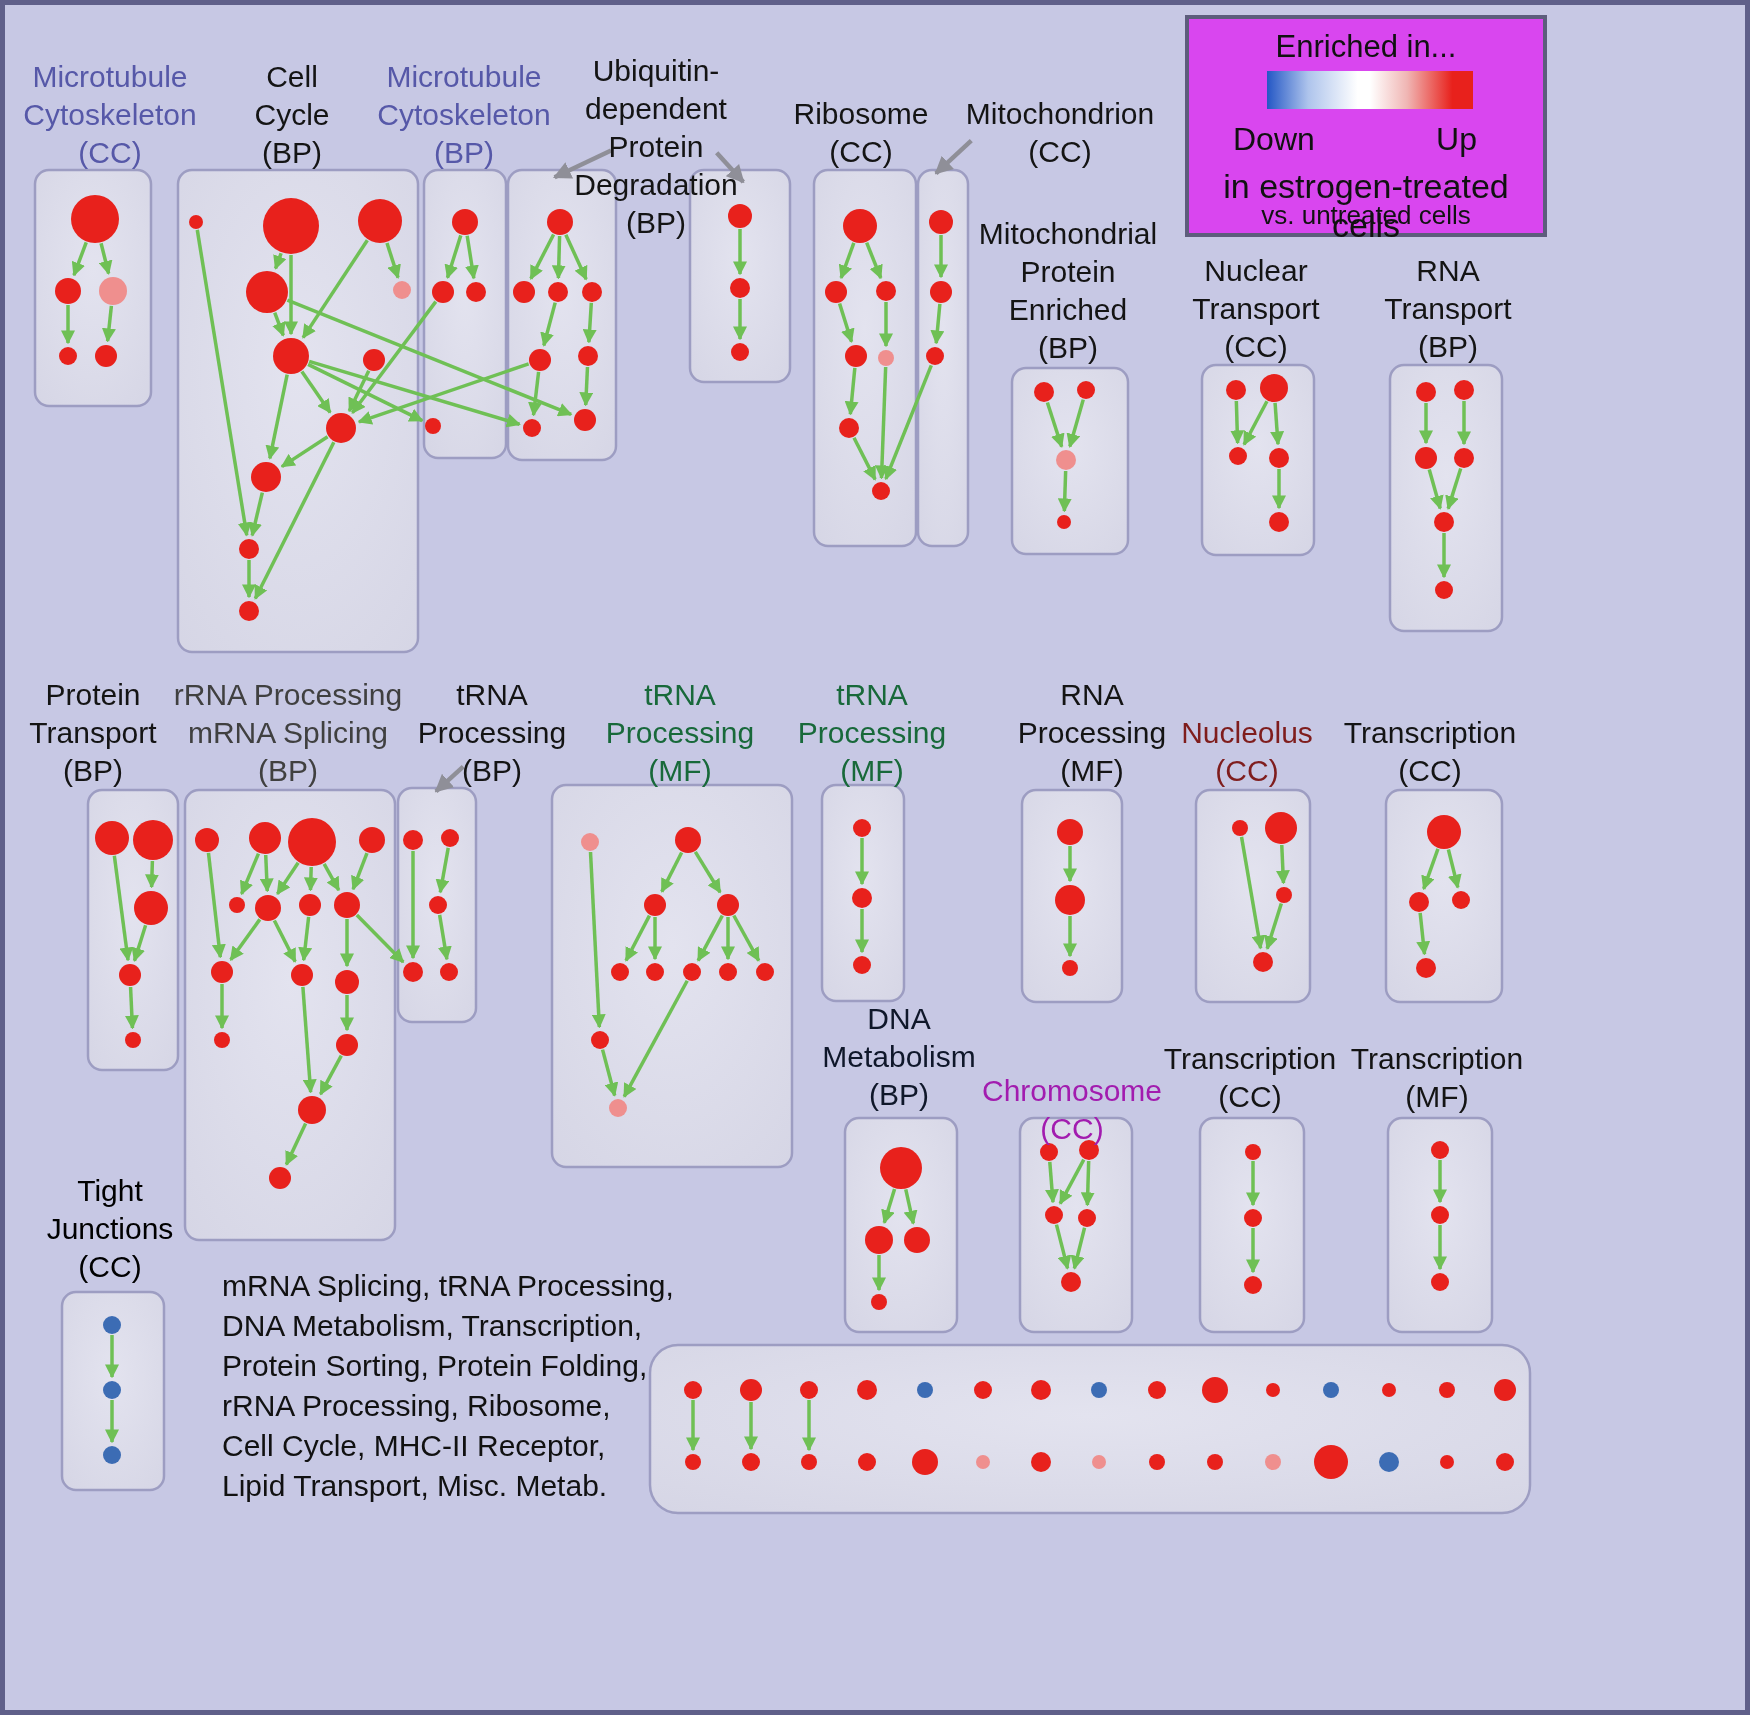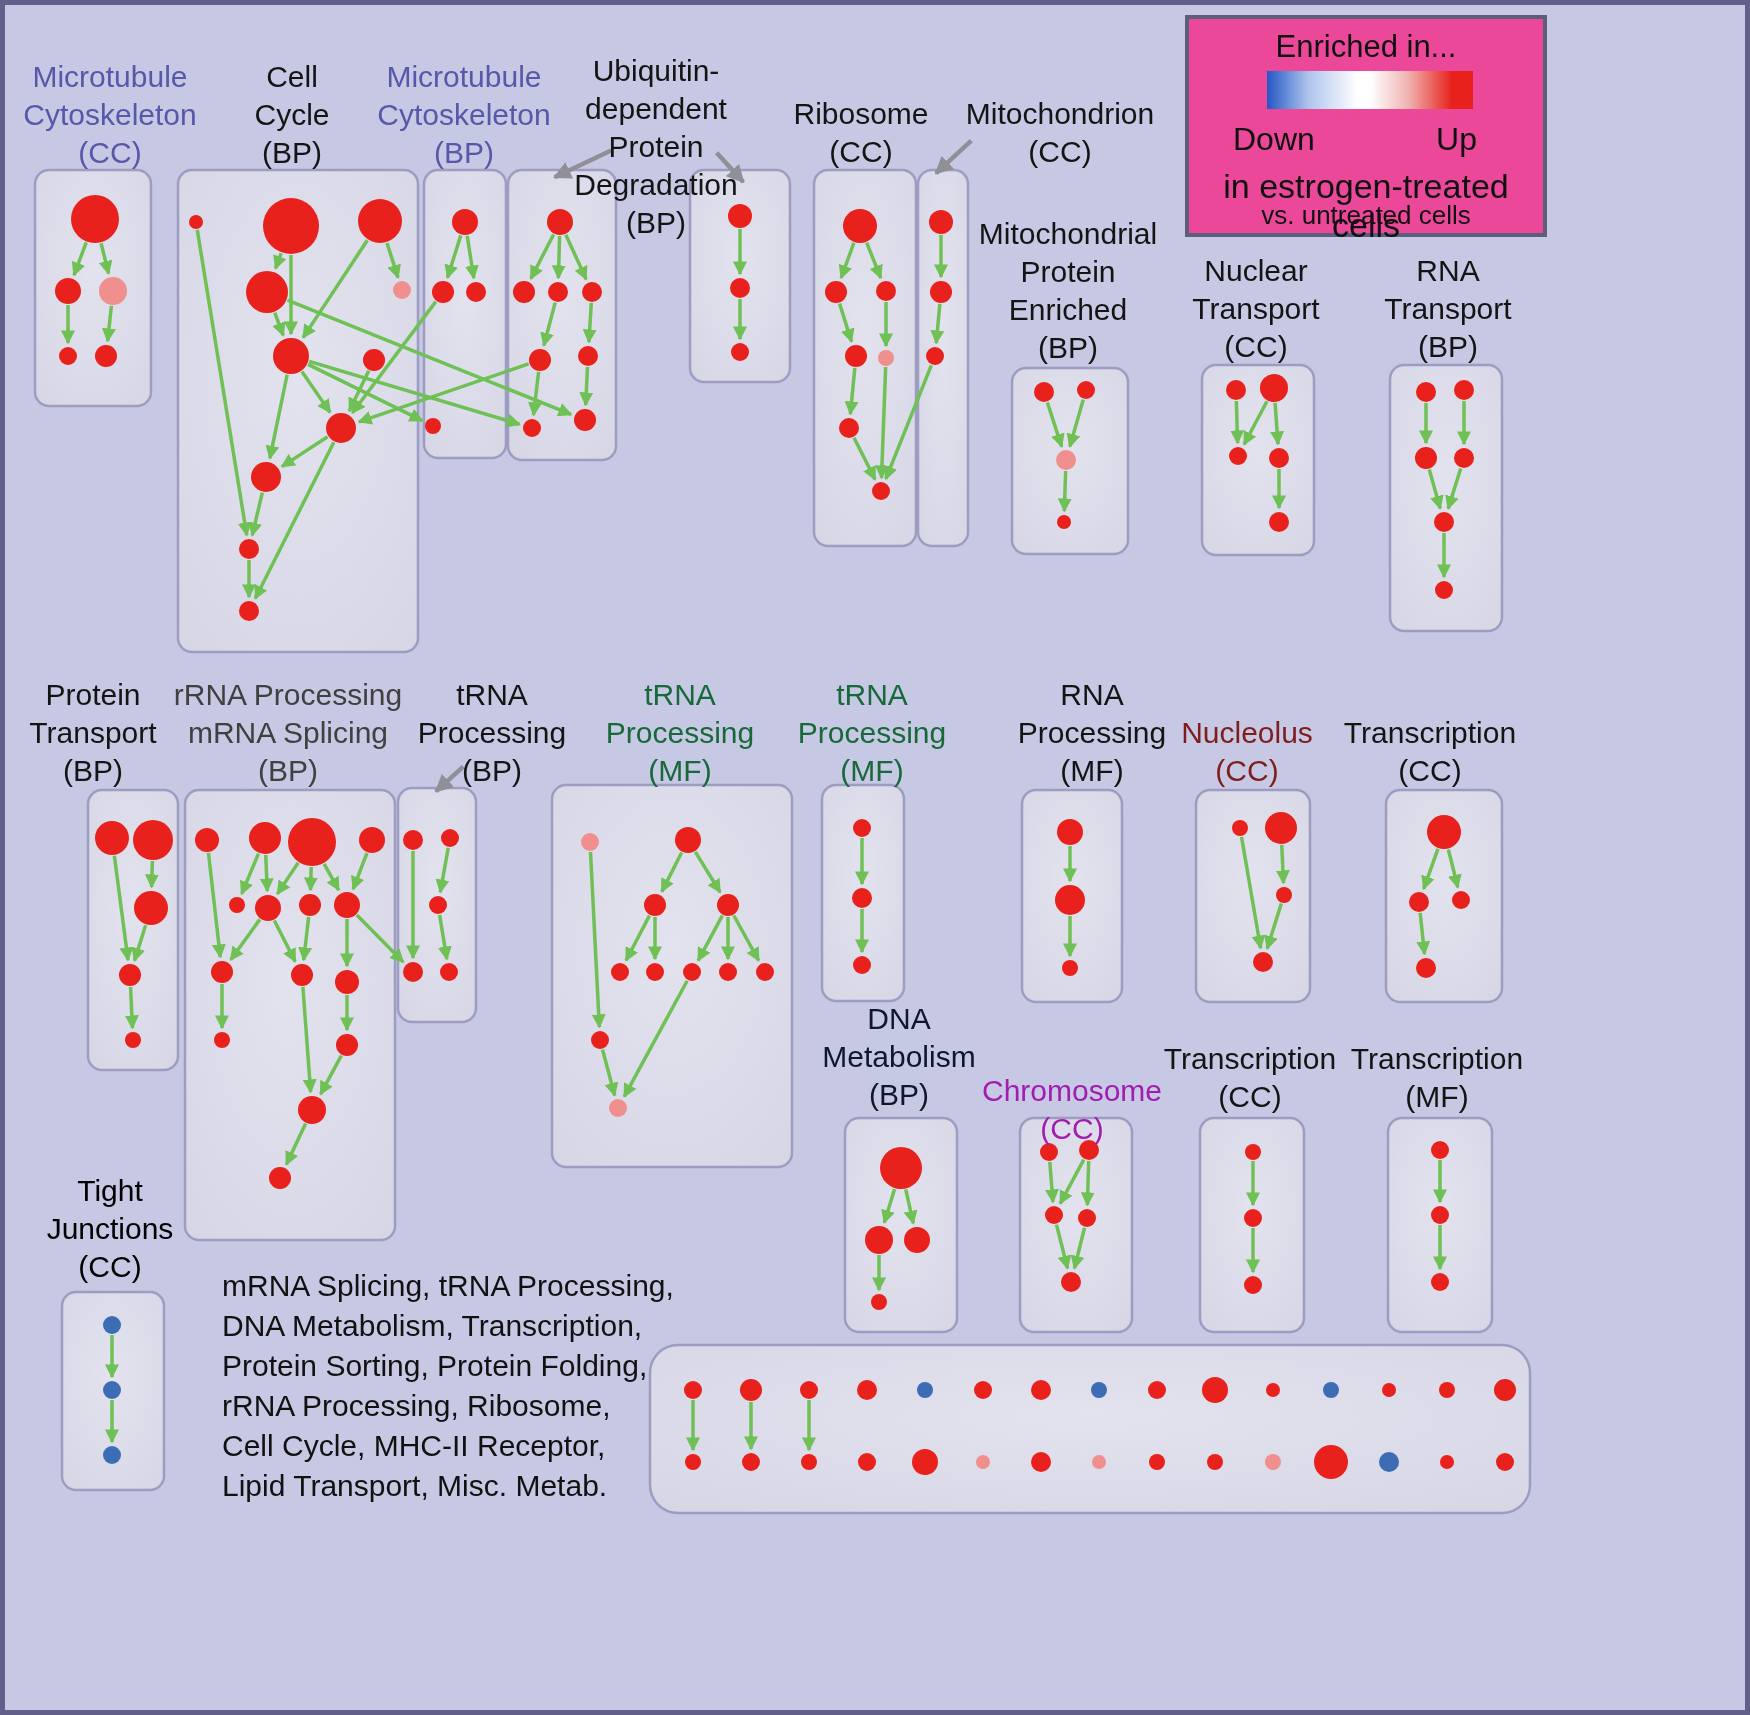--- a/index.html
+++ b/index.html
@@ -397,21 +397,21 @@
 (CC)</div>
       <div class="cluster-label" style="left: 1250px; top: 1040px; color: rgb(20, 20, 20);">Transcription
 (CC)</div>
       <div class="cluster-label" style="left: 1437px; top: 1040px; color: rgb(20, 20, 20);">Transcription
 (MF)</div>
       <div class="cluster-label" style="left: 110px; top: 1172px; color: #000000;">Tight
 Junctions
 (CC)</div>
     </div>
 
-  <div class="legend" style="background: #ec4899; border-color: rgb(93, 93, 124);">
+  <div class="legend" style="background: #d946ef; border-color: rgb(93, 93, 124);">
     <div class="legend-title">Enriched in...</div>
     <div class="legend-gradient" style="background: linear-gradient(90deg, rgb(36, 87, 197) 0%, rgb(174, 196, 236) 20%, rgb(255, 255, 255) 44%, rgb(255, 255, 255) 50%, rgb(240, 182, 180) 68%, rgb(232, 33, 28) 90%);"></div>
     <div class="legend-down">Down</div>
     <div class="legend-up">Up</div>
     <div class="legend-sub1">in estrogen-treated cells</div>
     <div class="legend-sub2">vs. untreated cells</div>
   </div>
 
   <div class="misc-text">
     <div>mRNA Splicing, tRNA Processing,</div>

